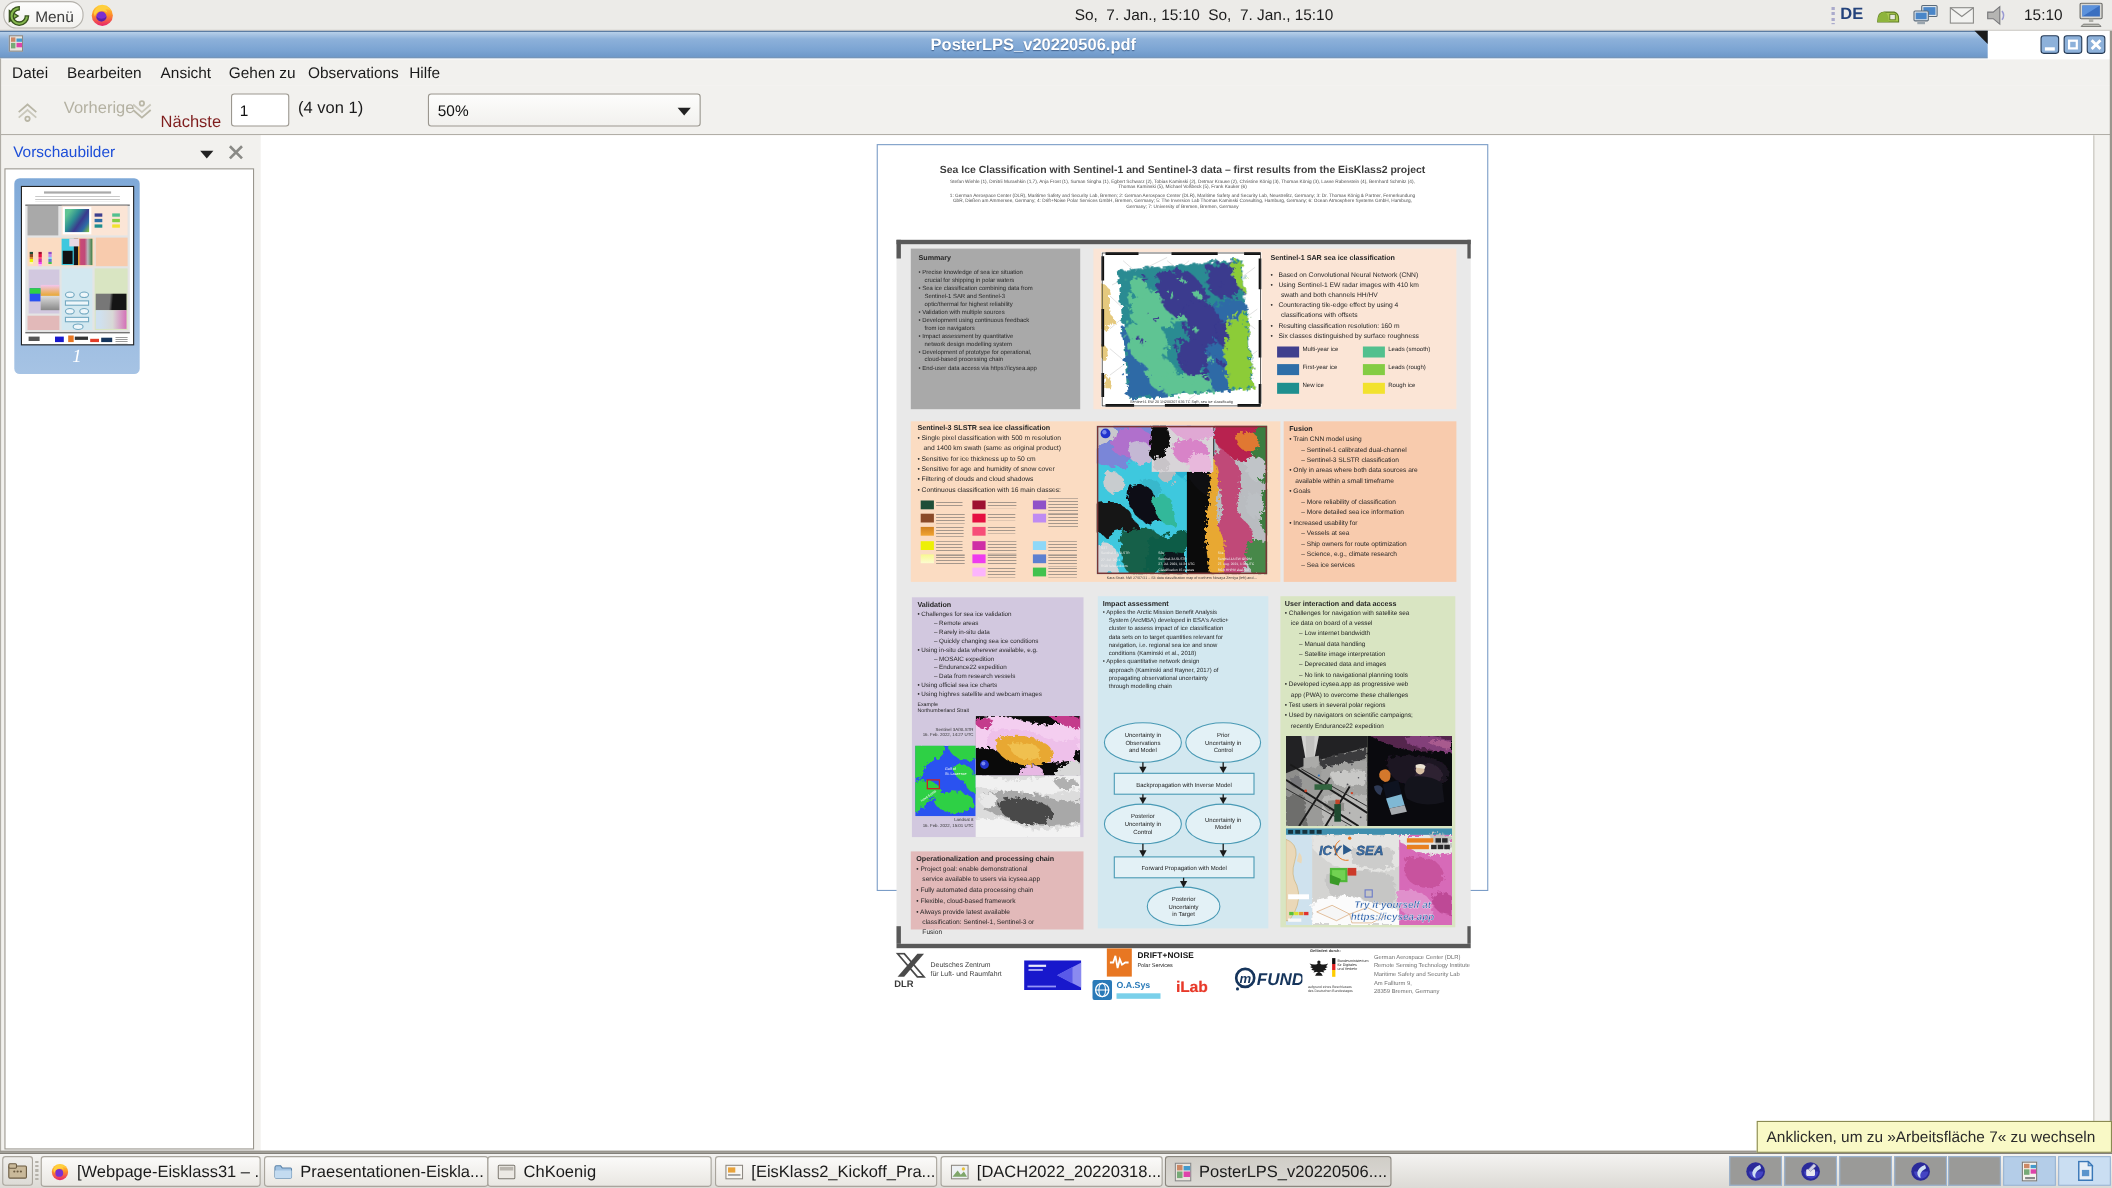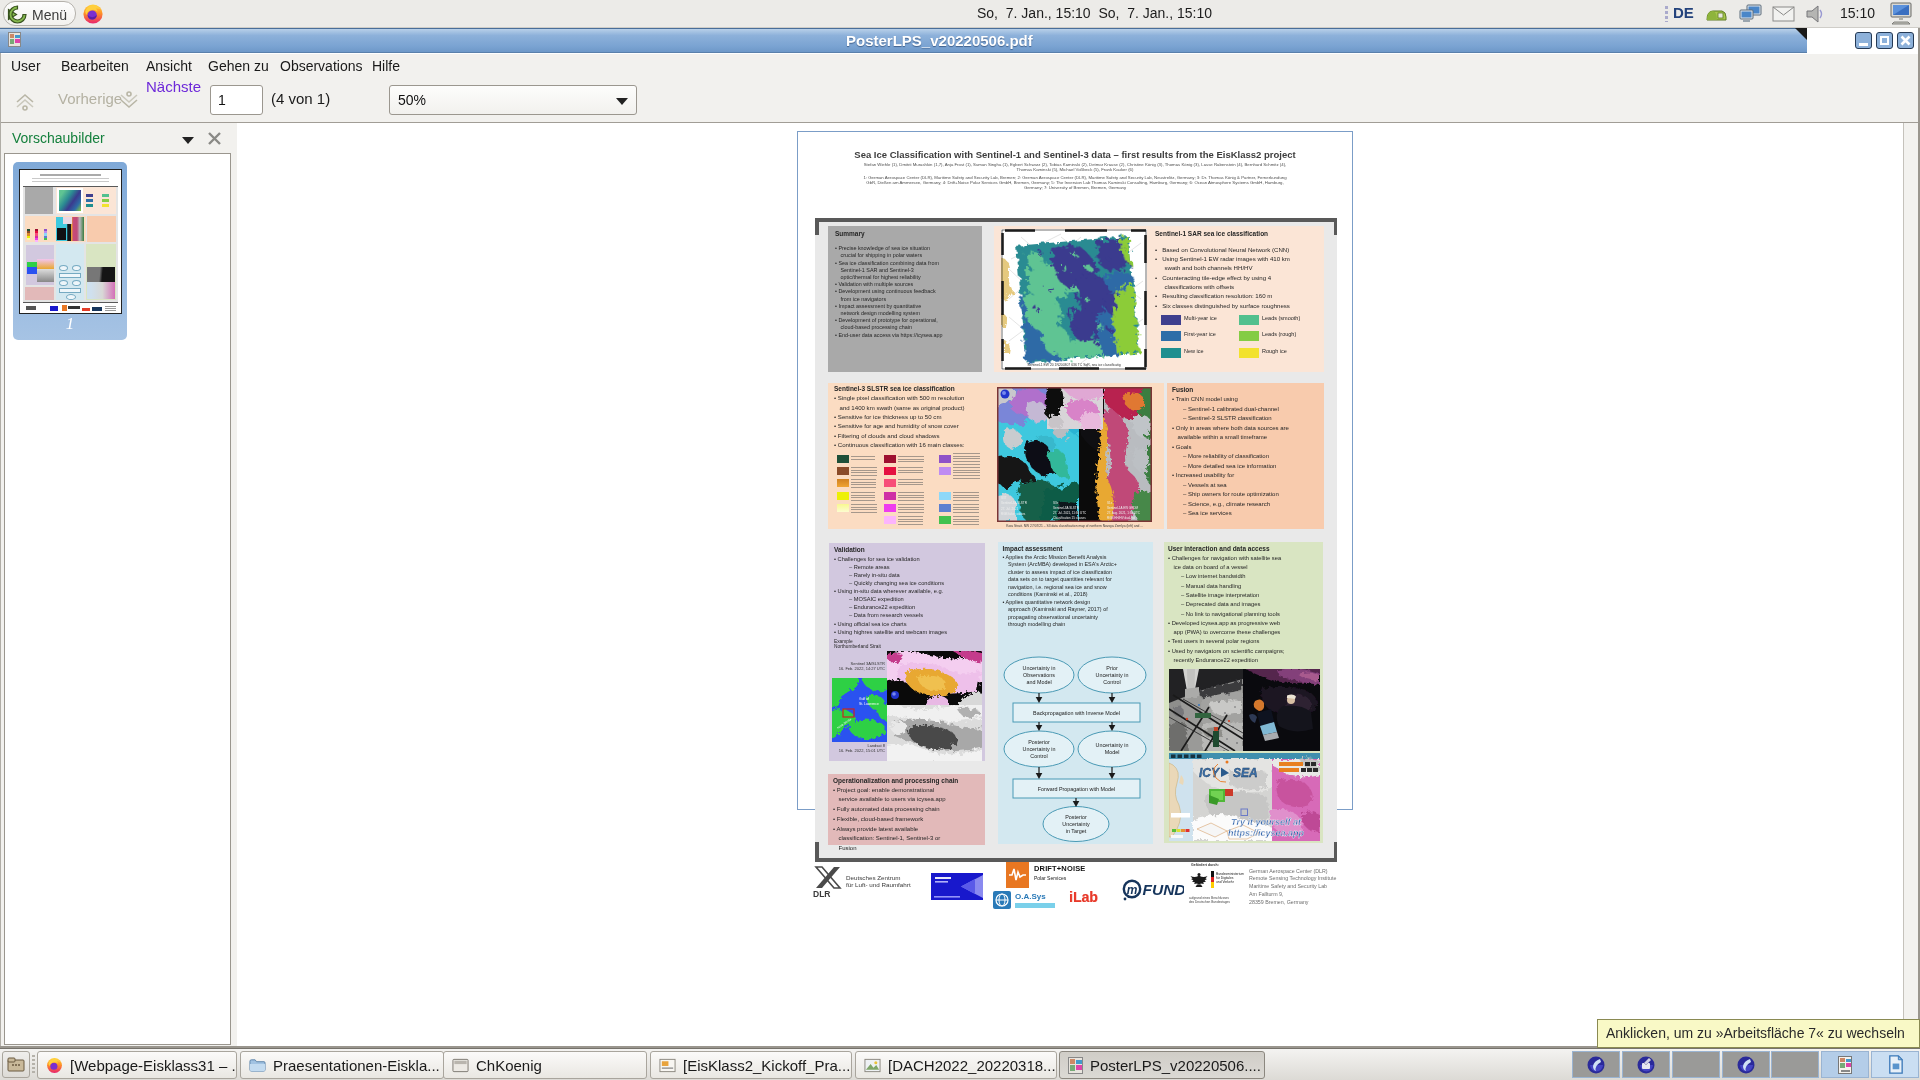--- a/index.html
+++ b/index.html
@@ -87,54 +87,54 @@
   </div>
   <div class="ab" style="left:1897px;top:3px;width:17px;height:17px;background:#8db1da;border:1px solid #253a55;border-radius:3px">
     <svg width="15" height="15" viewBox="0 0 15 15">
         <path d="M3.5 3.5 L11.5 11.5 M11.5 3.5 L3.5 11.5" stroke="#fff" stroke-width="2.6"></path>
       </svg>
   </div>
   <div class="ab" style="right:0;top:-1px;width:0;height:0;border-top:12px solid #1a1a1a;border-left:12px solid transparent"></div>
 </div>
 
 <div class="ab" style="left:0;top:54px;width:1920px;height:24px;background:#f2f1ee;font-size:14px;color:#1a1a1a">
-  <span class="ab" style="left:11px;top:4px">User</span>
+  <span class="ab" style="left:11px;top:4px">Datei</span>
   <span class="ab" style="left:61px;top:4px">Bearbeiten</span>
   <span class="ab" style="left:146px;top:4px">Ansicht</span>
   <span class="ab" style="left:208px;top:4px">Gehen zu</span>
   <span class="ab" style="left:280px;top:4px">Observations</span>
   <span class="ab" style="left:372px;top:4px">Hilfe</span>
 </div>
 
 <div class="ab" style="left:0;top:78px;width:1920px;height:45px;background:#f2f1ee;border-bottom:1px solid #a19d96">
   <svg class="ab" style="left:13px;top:11px" width="24" height="24" viewBox="0 0 24 24" fill="none" stroke="#b9b6a6" stroke-width="1.6">
     <path d="M4 13 L12 6 L20 13"></path>
       <path d="M4 18 L12 11 L20 18" opacity=".7"></path>
       <circle cx="12" cy="19" r="2"></circle>
   </svg>
   <span class="ab" style="left:58px;top:12px;font-size:15px;color:#b4b1a2">Vorherige</span>
   <svg class="ab" style="left:117px;top:11px" width="24" height="24" viewBox="0 0 24 24" fill="none" stroke="#b9b6a6" stroke-width="1.6">
     <path d="M4 11 L12 18 L20 11"></path>
       <path d="M4 6 L12 13 L20 6" opacity=".7"></path>
       <circle cx="12" cy="5" r="2"></circle>
   </svg>
-  <span class="ab" style="left:146px;top:0;font-size:15px;color:#6d28d9">Nächste</span>
+  <span class="ab" style="left:146px;top:24px;font-size:15px;color:#7f1d1d">Nächste</span>
   <div class="ab" style="left:210px;top:7px;width:53px;height:30px;background:#fff;border:1px solid #9b978f;border-radius:3px">
     <span class="ab" style="left:7px;top:6px;font-size:14px;color:#111">1</span>
   </div>
   <span class="ab" style="left:271px;top:12px;font-size:15px;color:#1a1a1a">(4 von 1)</span>
   <div class="ab" style="left:389px;top:7px;width:248px;height:30px;background:linear-gradient(#fdfdfc,#f2f1ee);border:1px solid #9b978f;border-radius:3px">
     <span class="ab" style="left:8px;top:6px;font-size:14px;color:#111">50%</span>
     <div class="ab" style="left:226px;top:12px;width:0;height:0;border-left:6px solid transparent;border-right:6px solid transparent;border-top:7px solid #222"></div>
   </div>
 </div>
 
 <div class="ab" style="left:0;top:123px;width:1920px;height:924px;background:#f2f1ee"></div>
 
-<span class="ab" style="left:12px;top:130px;font-size:14px;color:#15803d">Vorschaubilder</span>
+<span class="ab" style="left:12px;top:130px;font-size:14px;color:#1d4ed8">Vorschaubilder</span>
 <div class="ab" style="left:182px;top:137px;width:0;height:0;border-left:6px solid transparent;border-right:6px solid transparent;border-top:7px solid #222"></div>
 <svg class="ab" style="left:207px;top:131px" width="15" height="15" viewBox="0 0 15 15">
     <path d="M2 2 L13 13 M13 2 L2 13" stroke="#8a8a86" stroke-width="2.4"></path>
   </svg>
 
 <div class="ab" style="left:4px;top:153px;width:227px;height:892px;background:#fff;border:1px solid #9a968e">
 
   <div class="ab" style="left:8px;top:8px;width:114px;height:178px;background:linear-gradient(#7fa9d8,#a6c3e4);border-radius:5px">
     <div class="ab" style="left:7px;top:8px;width:101px;height:143px;background:#fff;outline:1px solid #222" id="mini">
       <div class="ab" style="left:20px;top:4px;width:61px;height:2px;background:#aaa"></div>

